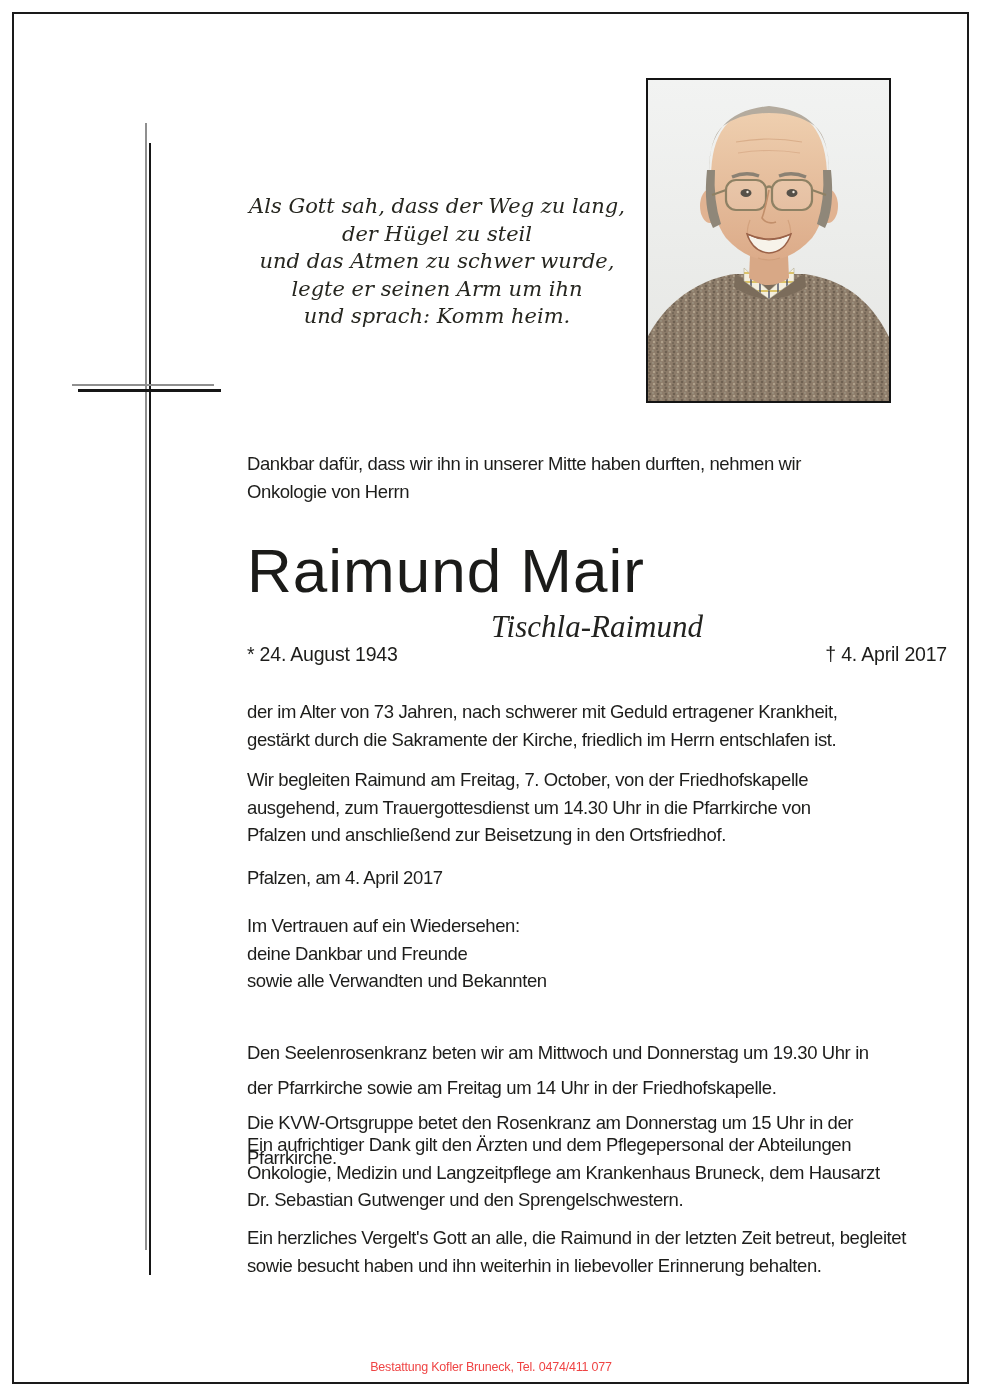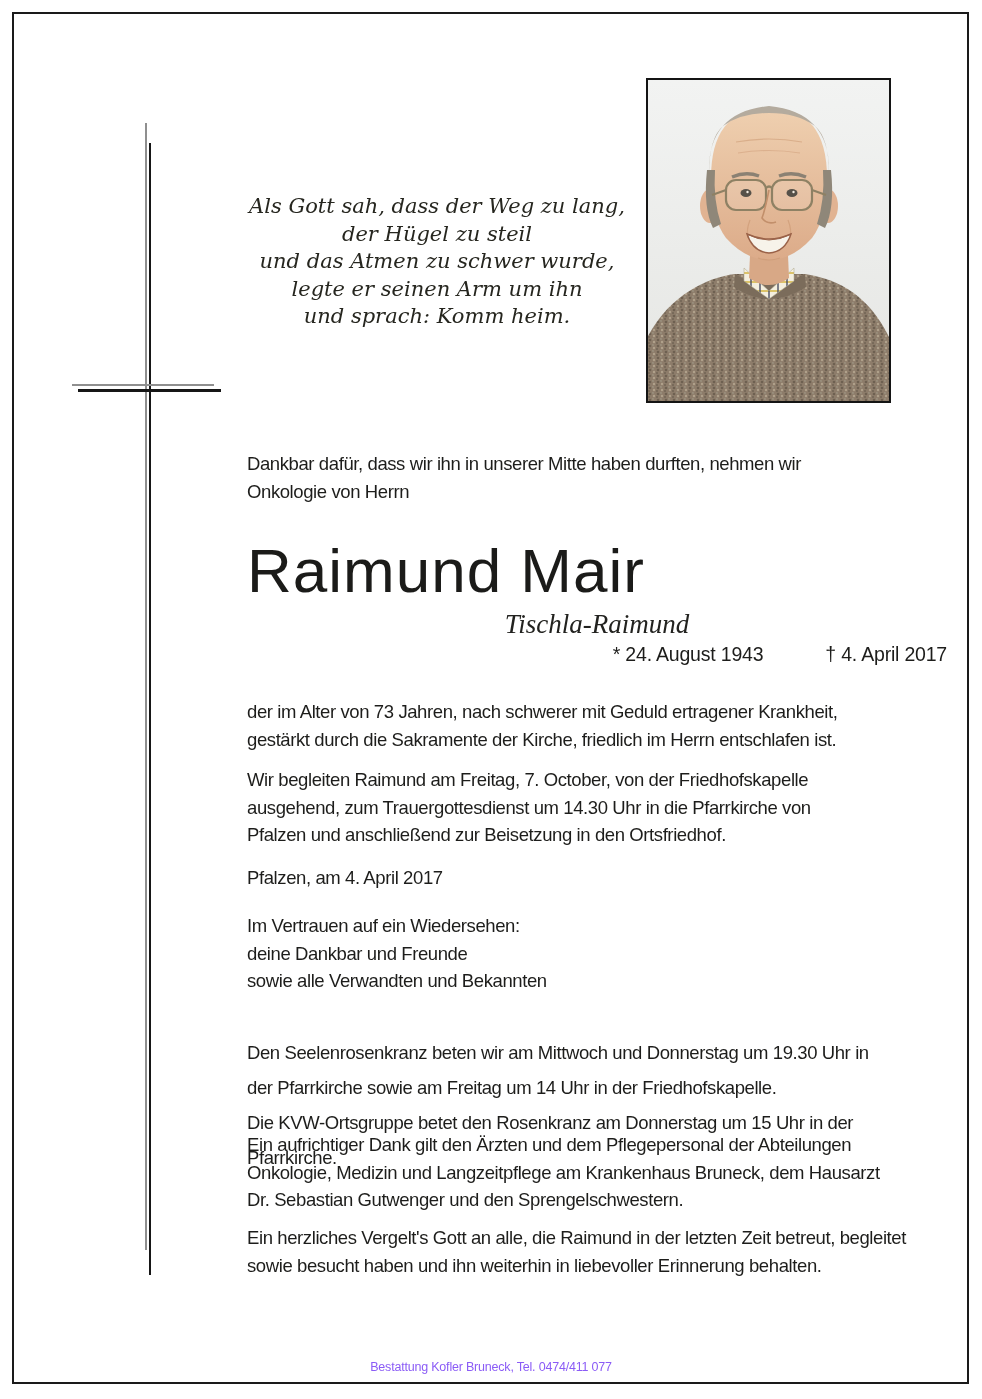--- a/index.html
+++ b/index.html
@@ -44,38 +44,38 @@
   }
   .intro{top:450px;}
   .name{
     position:absolute;left:0;top:538px;width:700px;margin:0;
     font-size:62px;font-weight:400;letter-spacing:1px;text-align:left;
     color:#1b1b19;line-height:66px;
   }
   .nickname{
     position:absolute;left:0;top:609px;width:700px;
     font-family:"Liberation Serif", serif;font-style:italic;
-    font-size:27px;text-align:center;color:#22221f;
+    font-size:31px;text-align:center;color:#22221f;
   }
   .dates{
     position:absolute;left:0;top:643px;width:700px;
-    display:flex;justify-content:flex-end;gap:62px;
+    display:flex;justify-content:space-between;gap:96px;
     font-size:19.5px;letter-spacing:-0.2px;
   }
   .p-obituary{top:698px;}
   .p-funeral{top:766px;}
   .p-dateline{top:864px;}
   .p-farewell{top:912px;}
   .p-rosary{top:1035px;line-height:35px;}
   .p-thanks-medical{top:1131px;}
   .p-thanks-general{top:1224px;}
   
   .footer{
     position:absolute;left:0;top:1360px;width:982px;
-    text-align:center;font-size:12.5px;letter-spacing:-0.2px;color:#8b5cf6;
+    text-align:center;font-size:12.5px;letter-spacing:-0.2px;color:#ef4444;
   }
 </style>
 </head>
 <body>
 
 <div class="card">
 
   <div class="frame"></div>
 
   <div class="cross">

